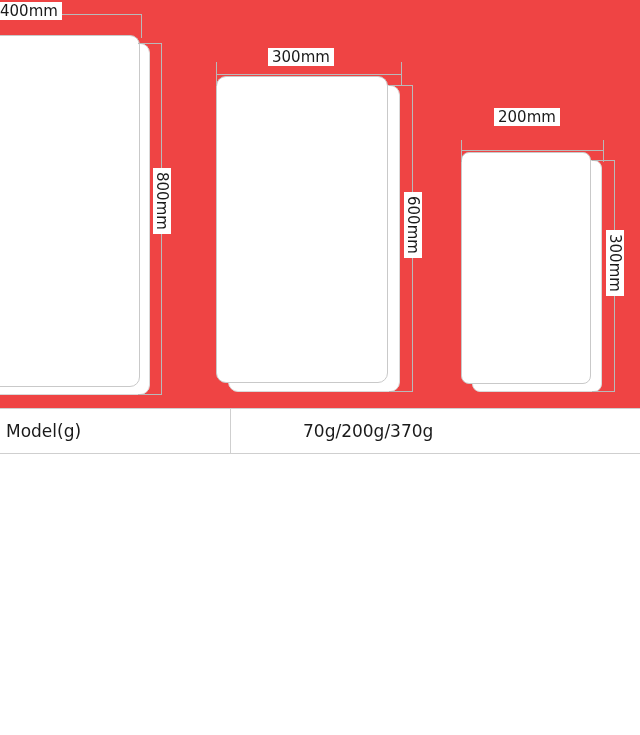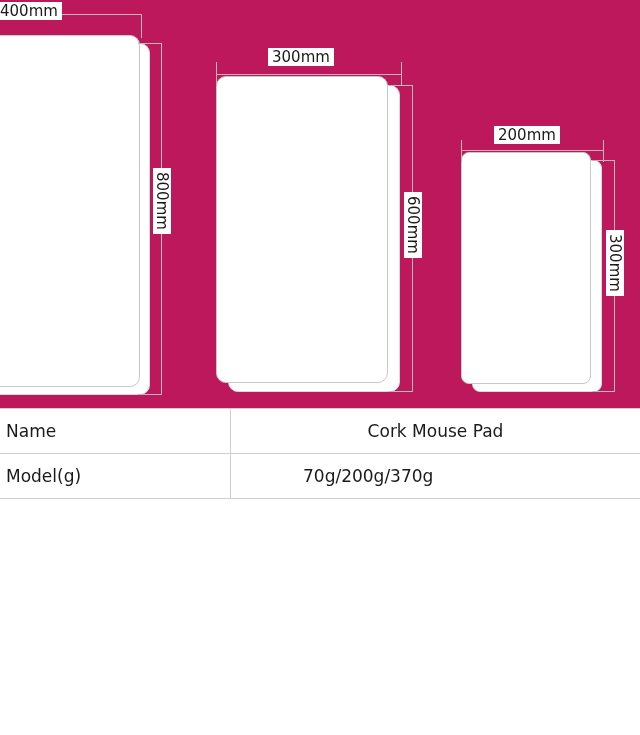--- a/index.html
+++ b/index.html
@@ -13,21 +13,21 @@
     font-family: "DejaVu Sans", sans-serif;
     color: #1a1a1a;
     overflow: hidden;
   }
 
   
   #diagram {
     position: relative;
     width: 640px;
     height: 408px;
-    background: #be185d;
+    background: #ef4444;
     overflow: hidden;
   }
 
   .pad {
     position: absolute;
     background: #ffffff;
     border: 1px solid #c9c9c9;
     box-sizing: border-box;
   }
   .pad-shadow {
@@ -128,33 +128,29 @@
   <div class="tick h" style="left:389px; top:85px; width:24px;"></div>
   <div class="tick h" style="left:389px; top:391px; width:24px;"></div>
   <div class="dimlabel vert" style="left:404px; top:192px;">600mm</div>
 
   <div class="pad-shadow" style="left:472px; top:160px; width:130px; height:232px; border-radius:8px;"></div>
   <div class="pad" style="left:461px; top:152px; width:130px; height:232px; border-radius:8px;"></div>
 
   <div class="dimline h" style="left:461px; top:150px; width:143px;"></div>
   <div class="tick v" style="left:461px; top:140px; height:22px;"></div>
   <div class="tick v" style="left:603px; top:140px; height:22px;"></div>
-  <div class="dimlabel" style="left:494px; top:126px;">200mm</div>
+  <div class="dimlabel" style="left:494px; top:108px;">200mm</div>
 
   <div class="dimline v" style="left:614px; top:160px; height:232px;"></div>
   <div class="tick h" style="left:592px; top:160px; width:23px;"></div>
   <div class="tick h" style="left:592px; top:391px; width:23px;"></div>
   <div class="dimlabel vert" style="left:606px; top:230px;">300mm</div>
 
 </div>
 
 <table id="spec-table">
   <tbody>
     <tr>
-      <td class="label">Name</td>
-      <td class="value centered">Cork Mouse Pad</td>
-    </tr>
-    <tr>
       <td class="label">Model(g)</td>
       <td class="value">70g/200g/370g</td>
     </tr>
   </tbody>
 </table>
 
 </body></html>

